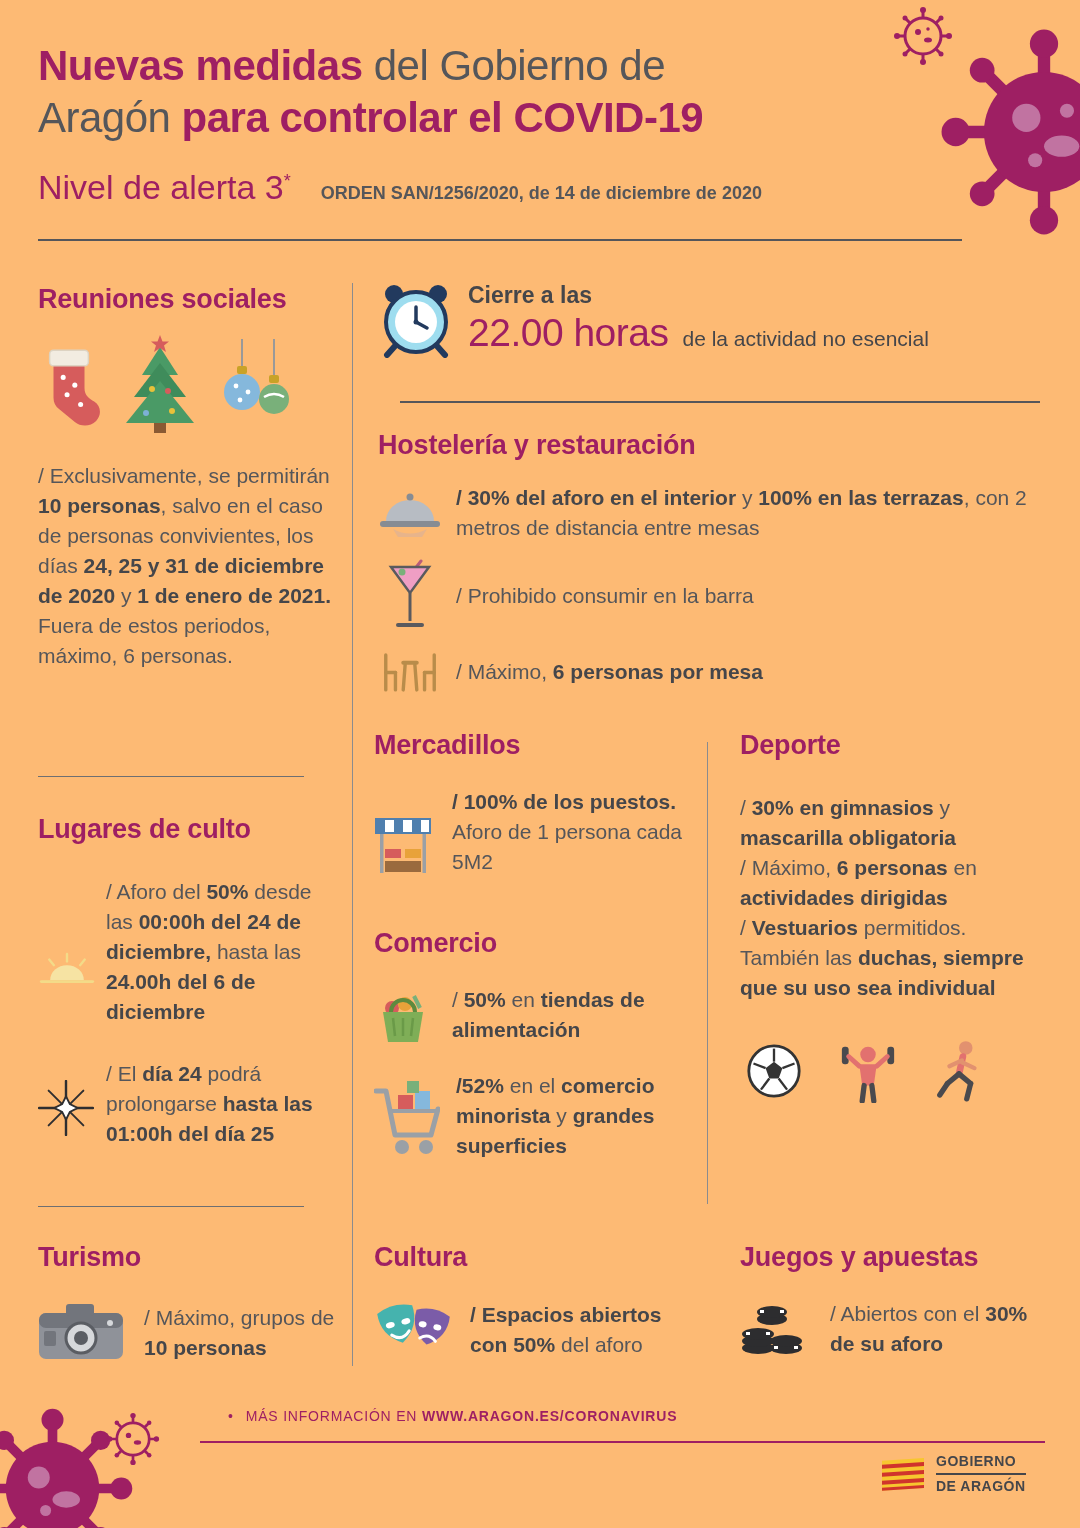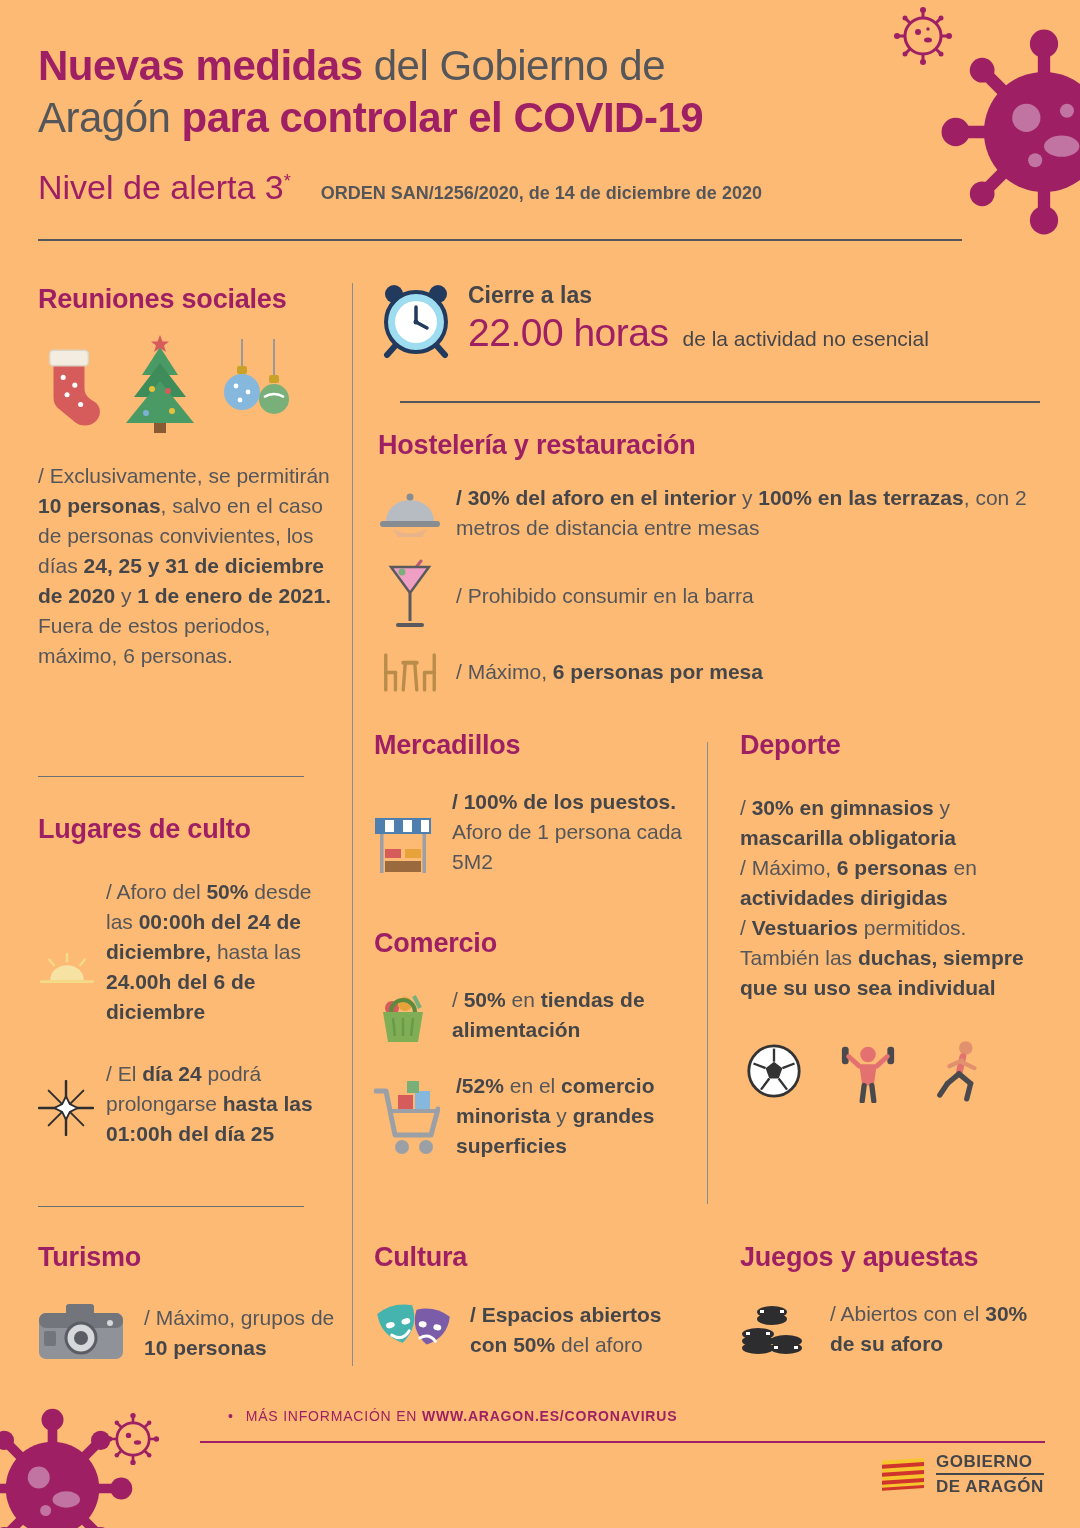--- a/index.html
+++ b/index.html
@@ -82,21 +82,21 @@
   .ju-item{display:flex;gap:26px;margin-top:26px;align-items:center}
   .ju-ic{flex:0 0 64px}
 
   
   .footer-note{left:228px;top:1408px;display:flex;gap:12px;align-items:baseline;
                color:#9e1f63;font-size:14px;letter-spacing:.8px}
   .footer-note .link{font-weight:700}
   .hr-footer{left:200px;top:1441px;width:845px;height:2px;background:#9e1f63}
   .logo{left:880px;top:1450px;display:flex;gap:10px;align-items:center}
   .logo-flag{width:46px;height:38px}
-  .logo-text{font-size:17px;font-weight:700;color:#45464a;letter-spacing:.5px;line-height:23px}
+  .logo-text{font-size:14px;font-weight:700;color:#45464a;letter-spacing:.5px;line-height:23px}
   .logo-text .l2{border-top:2px solid #45464a}
 
   
   .virus-tr-small{left:893px;top:6px;width:60px;height:60px}
   .virus-tr-big{left:938px;top:26px;width:212px;height:212px}
   .virus-bl-big{left:-30px;top:1406px;width:165px;height:165px}
   .virus-bl-small{left:106px;top:1412px;width:54px;height:54px}
 </style>
 </head>
 <body>

